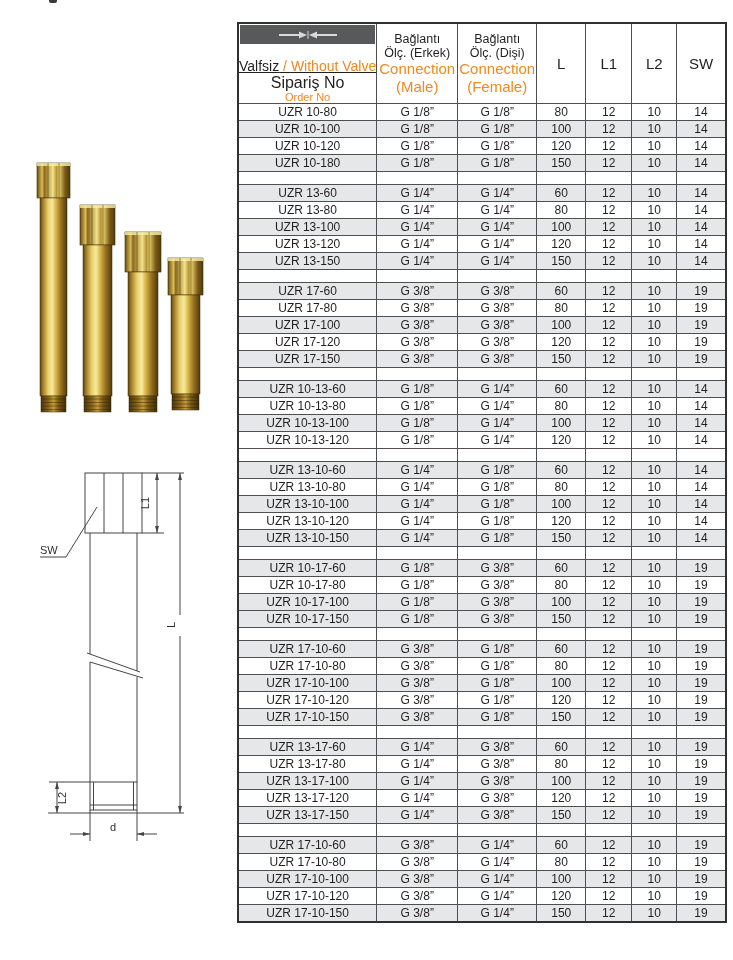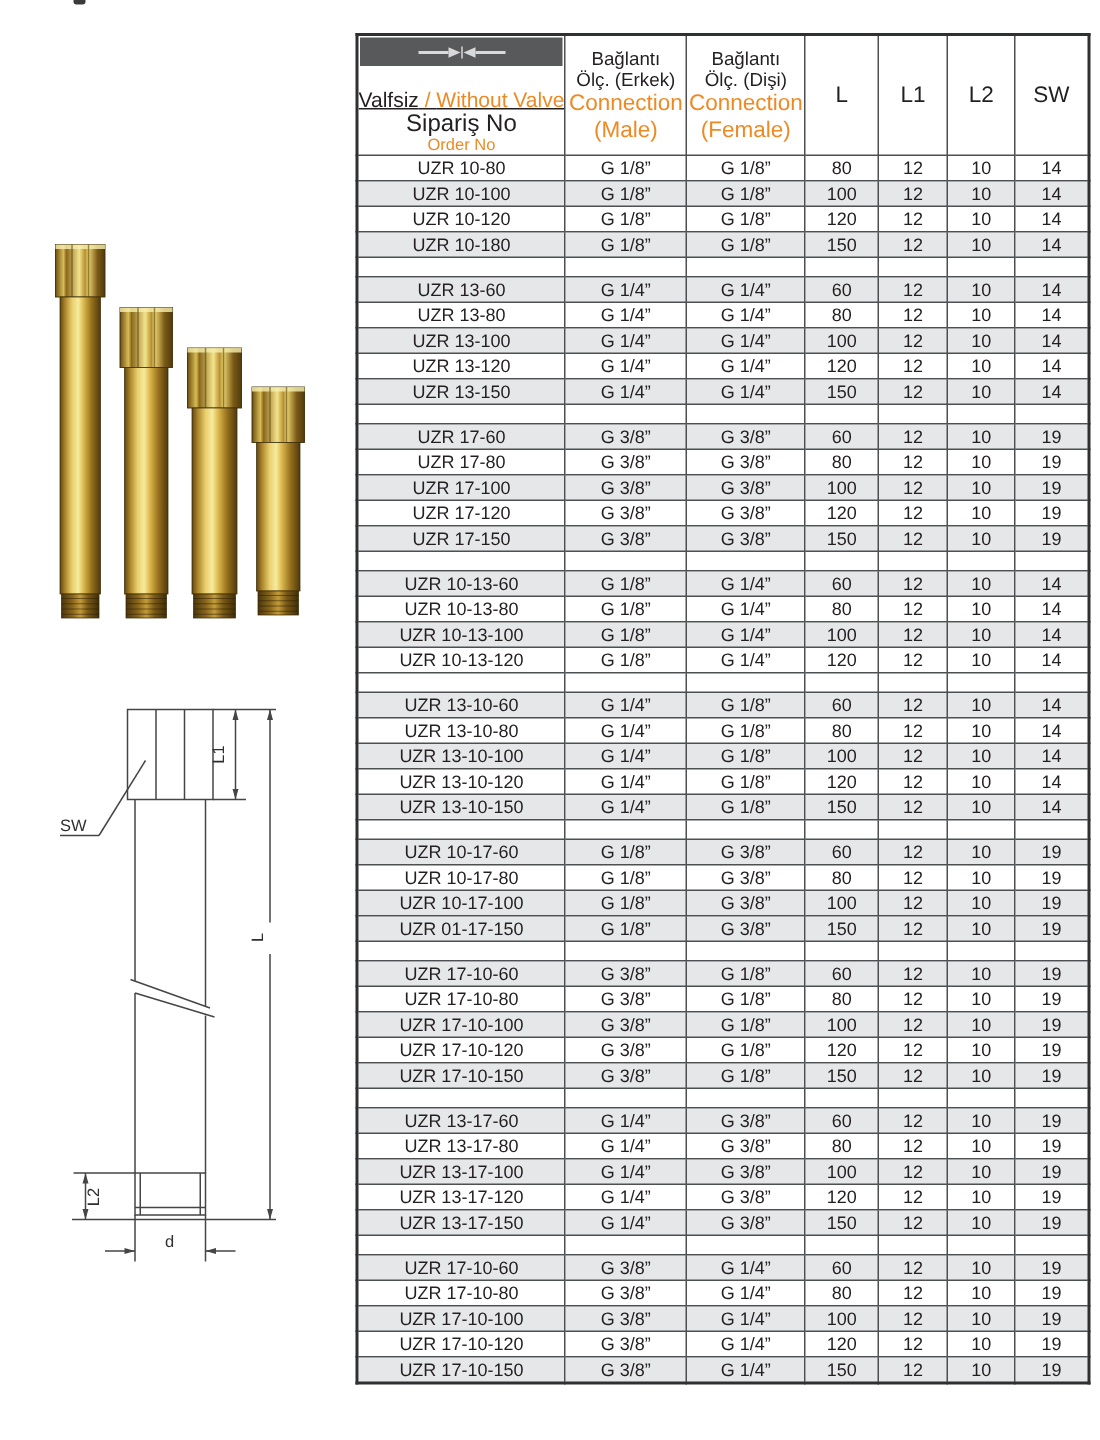--- a/index.html
+++ b/index.html
@@ -524,21 +524,21 @@
       <tr class="shade">
         <td>UZR 10-17-100</td>
         <td>G 1/8”</td>
         <td>G 3/8”</td>
         <td>100</td>
         <td>12</td>
         <td>10</td>
         <td>19</td>
       </tr>
       <tr class="shade">
-        <td>UZR 01-17-150</td>
+        <td>UZR 10-17-150</td>
         <td>G 1/8”</td>
         <td>G 3/8”</td>
         <td>150</td>
         <td>12</td>
         <td>10</td>
         <td>19</td>
       </tr>
       <tr class="spacer">
         <td></td>
         <td></td>

